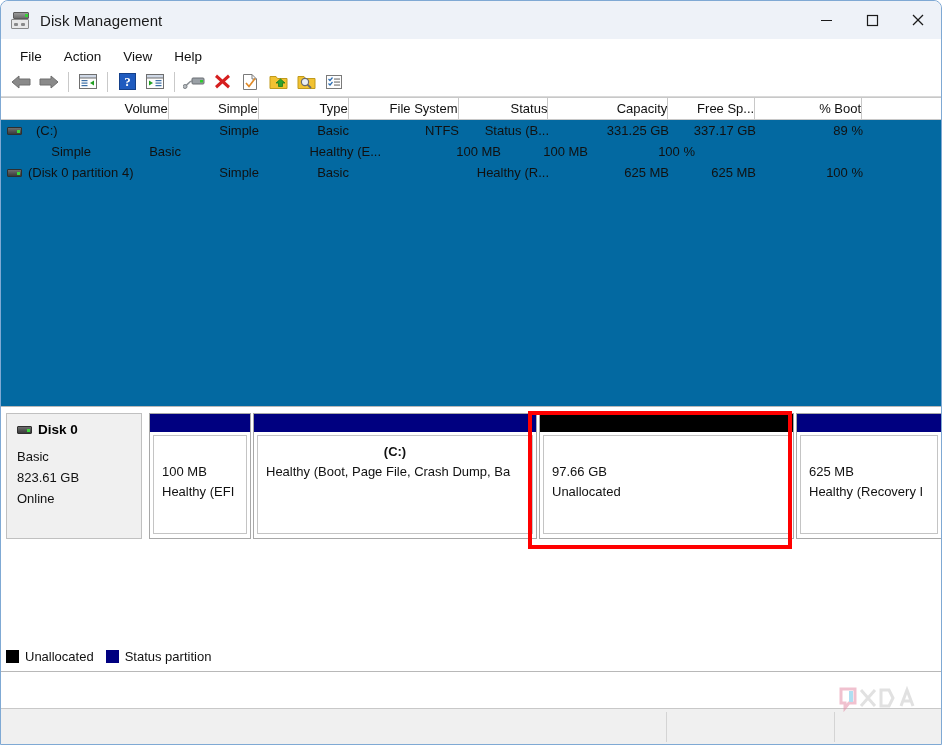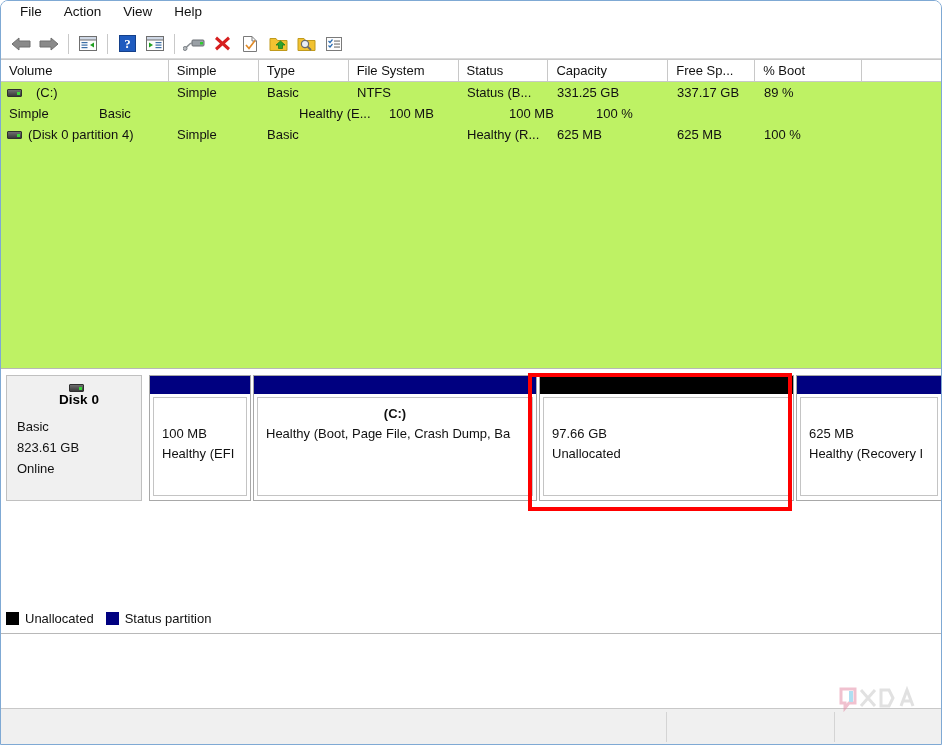--- a/index.html
+++ b/index.html
@@ -104,21 +104,21 @@
     justify-content: center;
     color: #1b1b1b;
   }
   .win-btn svg { display: block; }
 
   
   .menubar {
     height: 28px;
     background: #ffffff;
     display: flex;
-    align-items: flex-start;
+    align-items: flex-end;
     padding-left: 8px;
     box-sizing: border-box;
   }
   .menu-item {
     padding: 3px 11px;
     font-size: 13.5px;
     color: #111111;
   }
 
   
@@ -141,24 +141,25 @@
   }
   .tb-sep {
     width: 1px; height: 20px;
     background: #c9c9c9;
     margin: 0 5px;
   }
 
   
   .vol-pane {
     position: relative;
-    background: #bef264;
+    background: #0369a1;
     height: 310px;
     box-sizing: border-box;
     border-bottom: 1px solid #b8b8b8;
+    text-align: right;
   }
   .vol-header {
     display: flex;
     height: 23px;
     background: #ffffff;
     border-top: 1px solid #c8c8c8;
     border-bottom: 1px solid #c8c8c8;
     box-sizing: border-box;
   }
   .vol-header .cell {
@@ -236,21 +237,20 @@
     border: 1px solid #c0c0c0;
     box-sizing: border-box;
     padding: 8px 0 0 10px;
   }
   .disk-info .dtitle {
     display: flex;
     align-items: center;
     font-weight: bold;
     font-size: 13.5px;
     margin-bottom: 9px;
-    flex-direction: column;
   }
   .disk-info .dline {
     font-size: 13px;
     line-height: 21px;
     color: #111;
   }
 
   .part-strip {
     position: absolute;
     top: 0;
@@ -343,20 +343,48 @@
     opacity: .55;
     z-index: 9;
   }
 </style>
 </head>
 <body>
 
 <div id="app">
   <div class="window">
 
+    <div class="titlebar">
+      <div class="title-icon">
+        <div class="drv-top"></div>
+        <div class="drv-led"></div>
+        <div class="drv-body"></div>
+        <div class="drv-hole h1"></div>
+        <div class="drv-hole h2"></div>
+      </div>
+      <div class="title-text">Disk Management</div>
+      <div class="win-buttons">
+        <div class="win-btn">
+          <svg width="13" height="13" viewBox="0 0 13 13">
+              <line x1="1" y1="6.5" x2="12" y2="6.5" stroke="#1b1b1b" stroke-width="1.2"></line>
+            </svg>
+        </div>
+        <div class="win-btn">
+          <svg width="13" height="13" viewBox="0 0 13 13">
+              <rect x="1.5" y="1.5" width="10" height="10" fill="none" stroke="#1b1b1b" stroke-width="1.2"></rect>
+            </svg>
+        </div>
+        <div class="win-btn">
+          <svg width="14" height="14" viewBox="0 0 14 14">
+              <line x1="2" y1="2" x2="12" y2="12" stroke="#1b1b1b" stroke-width="1.2"></line>
+              <line x1="12" y1="2" x2="2" y2="12" stroke="#1b1b1b" stroke-width="1.2"></line>
+            </svg>
+        </div>
+      </div>
+    </div>
 
     <div class="menubar">
       <div class="menu-item">File</div>
       <div class="menu-item">Action</div>
       <div class="menu-item">View</div>
       <div class="menu-item">Help</div>
     </div>
 
     <div class="toolbar">
       <div class="tb-btn">

